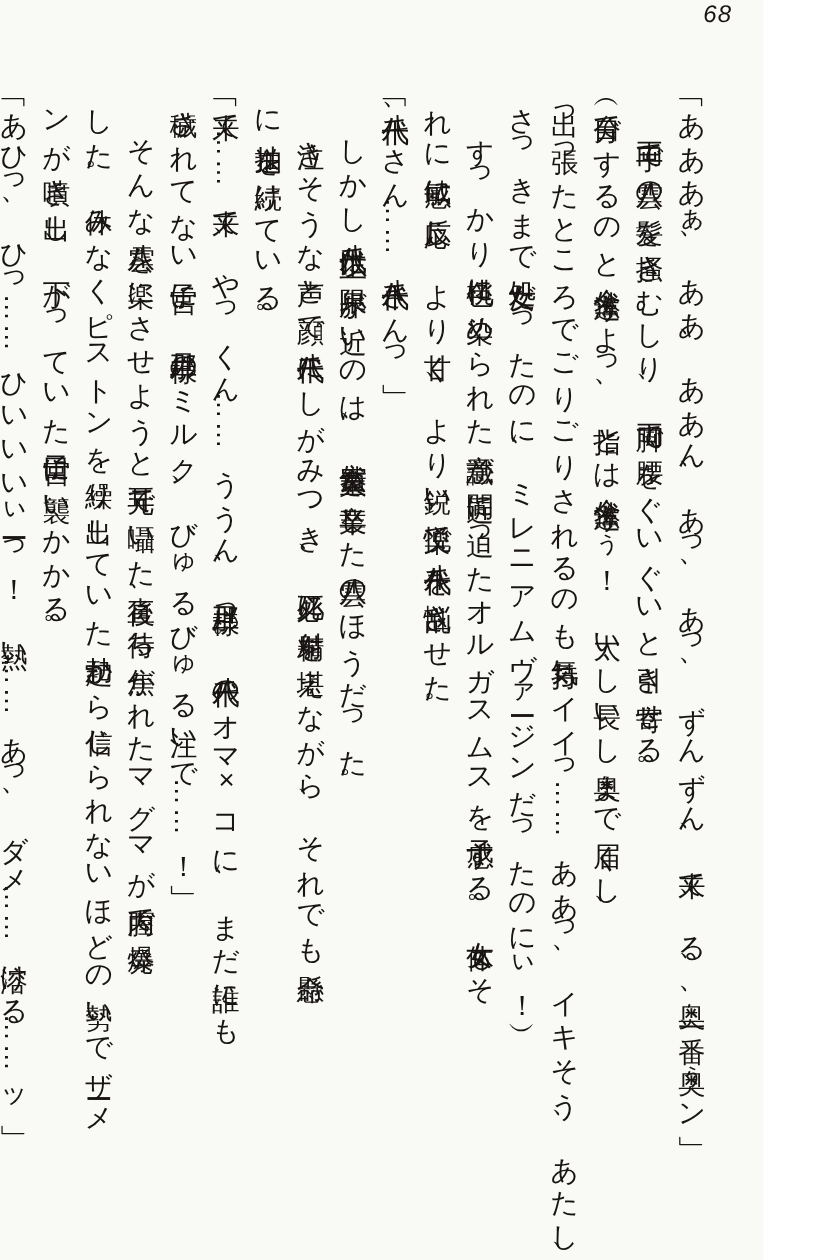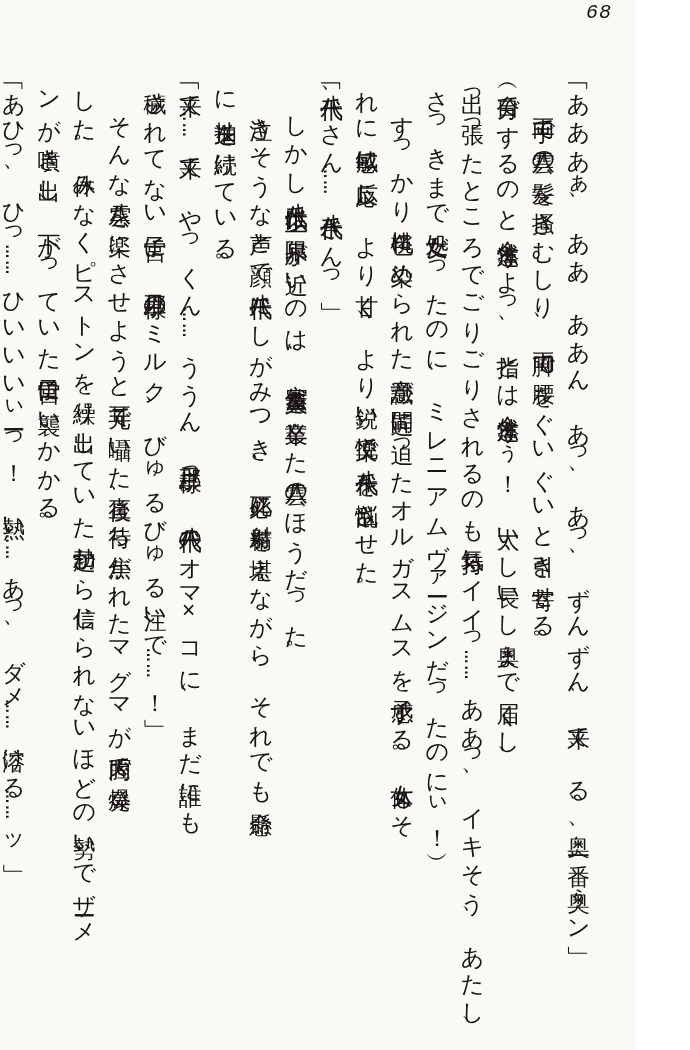--- a/index.html
+++ b/index.html
@@ -4,21 +4,21 @@
 <style>
   html, body {
     margin: 0;
     padding: 0;
   }
   .page {
     position: relative;
     width: 636px;
     height: 1050px;
     overflow: hidden;
-    font-family: Liberation Mono, monospace;
+    font-family: Liberation Sans, sans-serif;
   }
   .pagenum {
     position: absolute;
     top: 1px;
     left: 586px;
     font-size: 20px;
     font-style: italic;
     letter-spacing: 1px;
   }
   .text-block {

